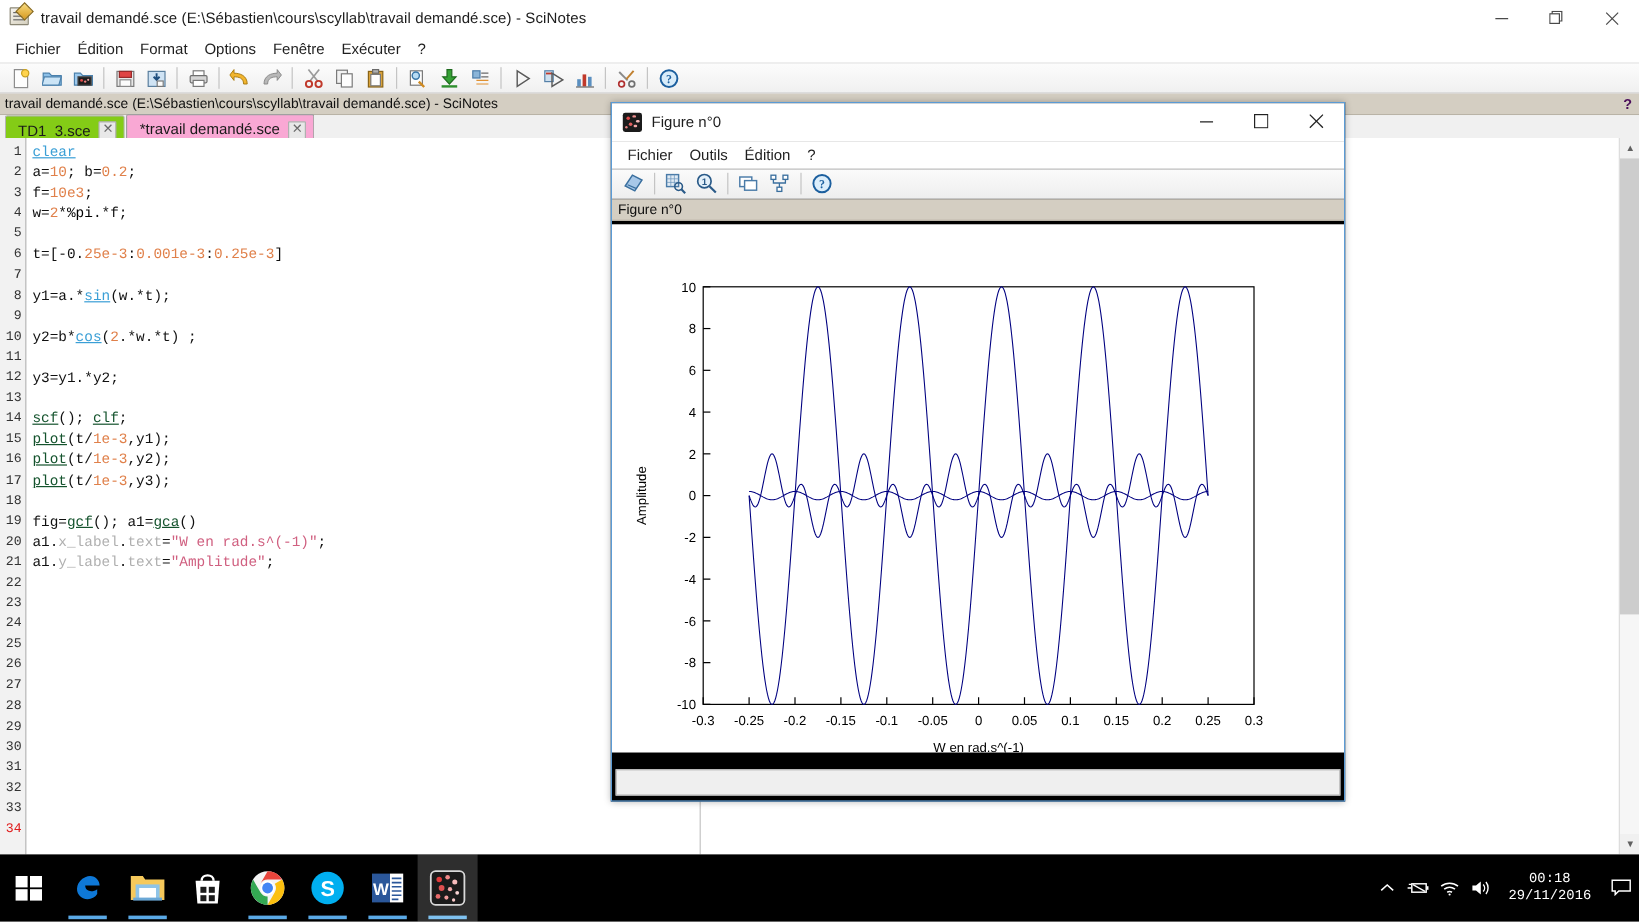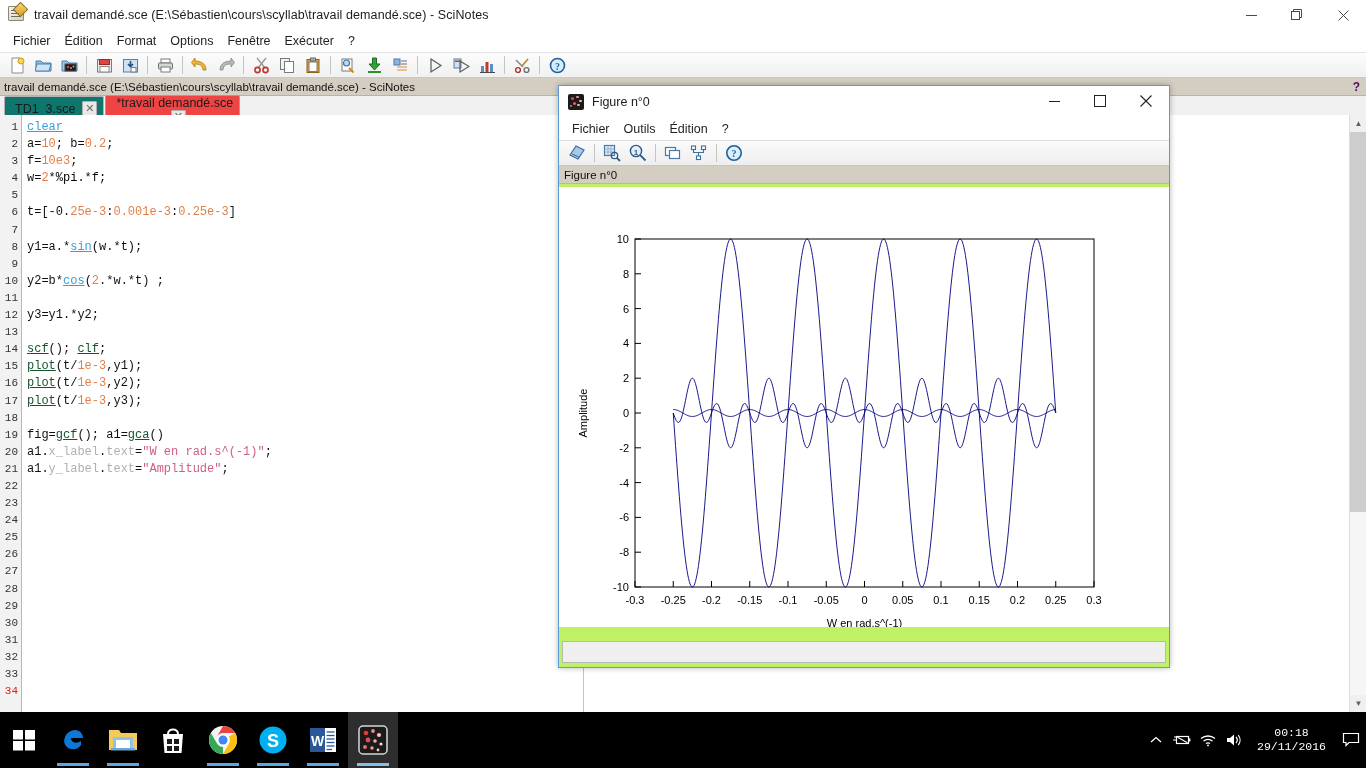--- a/index.html
+++ b/index.html
@@ -103,26 +103,26 @@
   .tabstrip {
     height: 25px; background: #f0f0f0;
     border-bottom: 1px solid #a8a8a8;
     display: flex; align-items: flex-end; padding-left: 4px;
   }
   .tab {
     height: 24px; display: flex; align-items: center;
     padding: 0 6px 0 10px;
     font-size: 12.5px; color: #1a1a1a;
     border: 1px solid #b4b4b4; border-bottom: none;
-    background: #0f766e;
+    background: #84cc16;
     margin-right: 1px;
     border-radius: 2px 2px 0 0;
     white-space: nowrap;
   }
-  .tab.active { background: #ef4444; height: 25px; border-color: #a0a0a0; flex-direction: column; }
+  .tab.active { background: #f9a8d4; height: 25px; border-color: #a0a0a0; }
   .tab-close {
     width: 15px; height: 15px; margin-left: 7px;
     border: 1px solid #b0b0b0; background: #e8e8e8;
     display: flex; align-items: center; justify-content: center;
     color: #6a6a6a; font-size: 11px; line-height: 1;
     border-radius: 1px;
   }
 
   
   .editor-wrap {
@@ -176,23 +176,23 @@
     display: flex; align-items: center; justify-content: center;
     color: #606060; font-size: 8px;
   }
   .vscroll .thumb {
     position: absolute; left: 0; top: 17px;
     width: 17px; height: 380px; background: #cdcdcd;
   }
 
   
   #figure-window {
-    position: absolute; left: 558px; top: 85px;
+    position: absolute; left: 509px; top: 85px;
     width: 612px; height: 583px;
-    background: #bef264;
+    background: #000000;
     border: 1px solid #5b9bd5;
     box-shadow: 0 0 6px rgba(0,0,0,0.28);
   }
   .fig-titlebar {
     height: 32px; background: #ffffff;
     display: flex; align-items: center; position: relative;
     border-bottom: 1px solid #ffffff;
   }
   .fig-icon {
     width: 16px; height: 16px; margin: 0 8px 0 9px;

